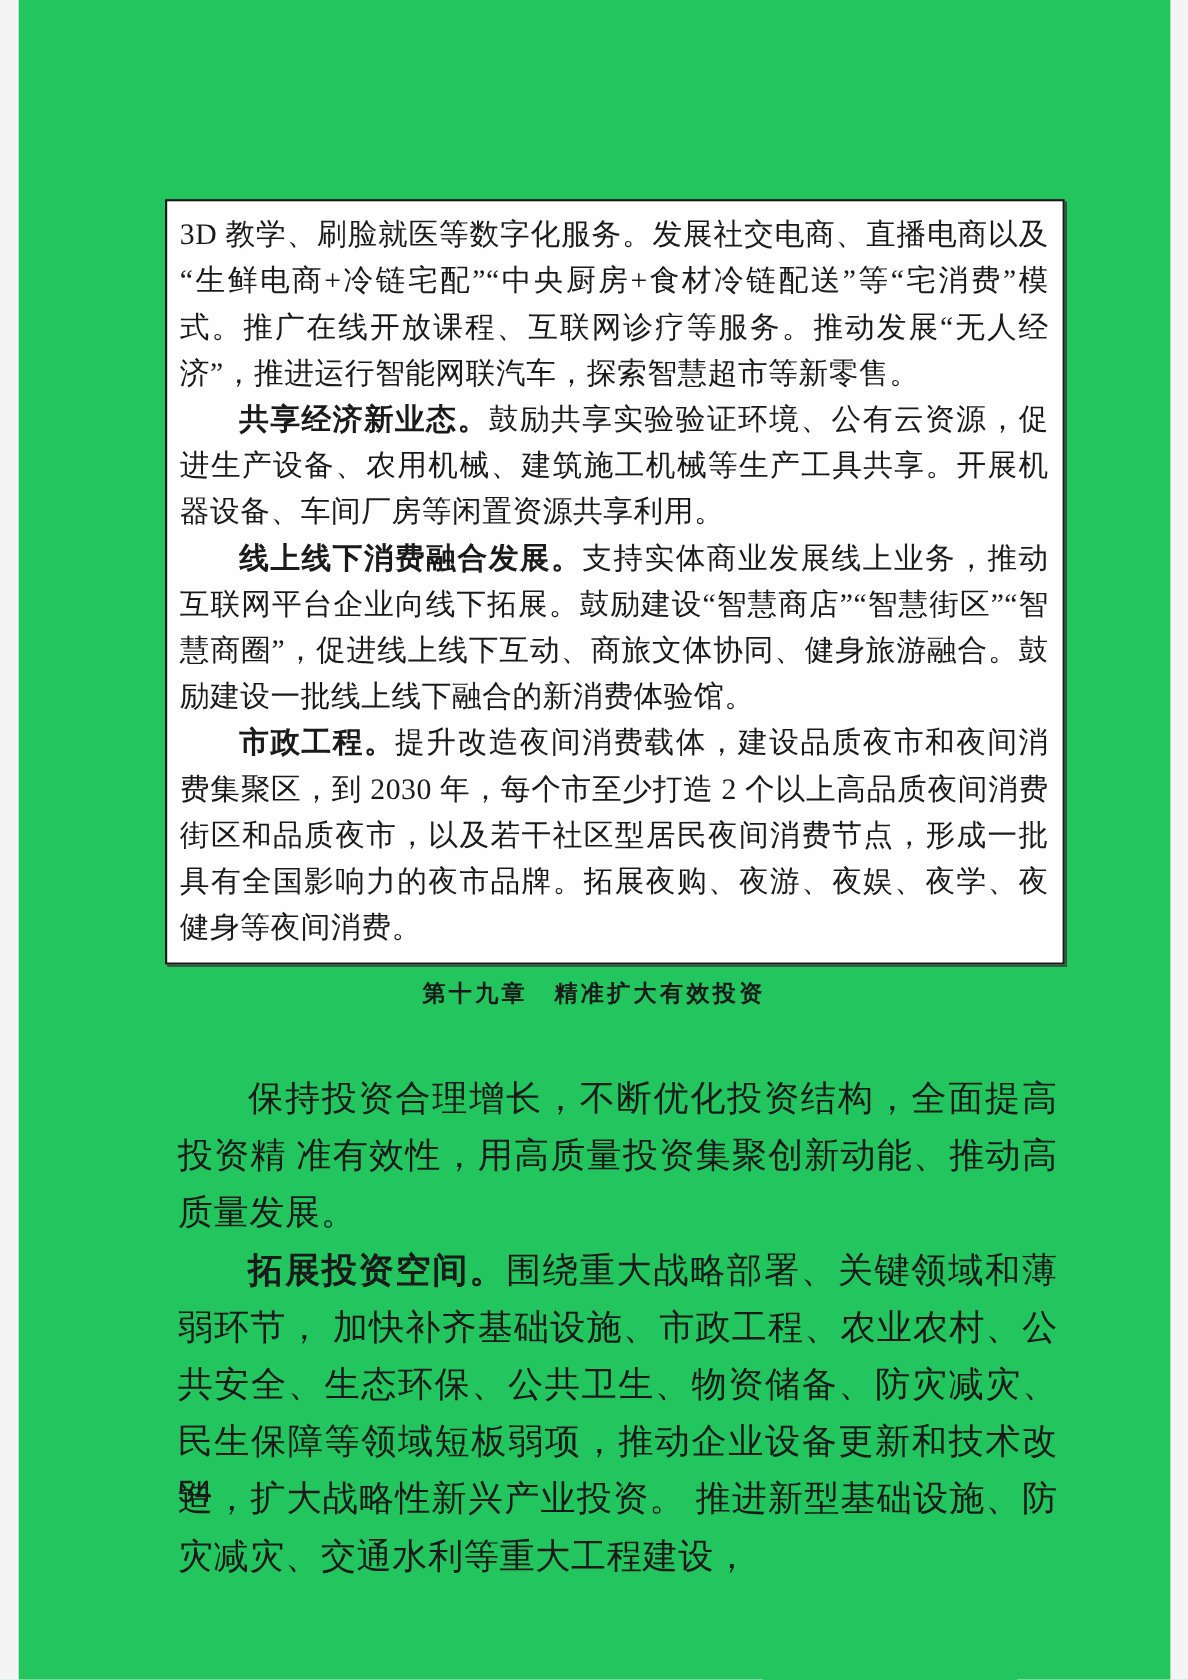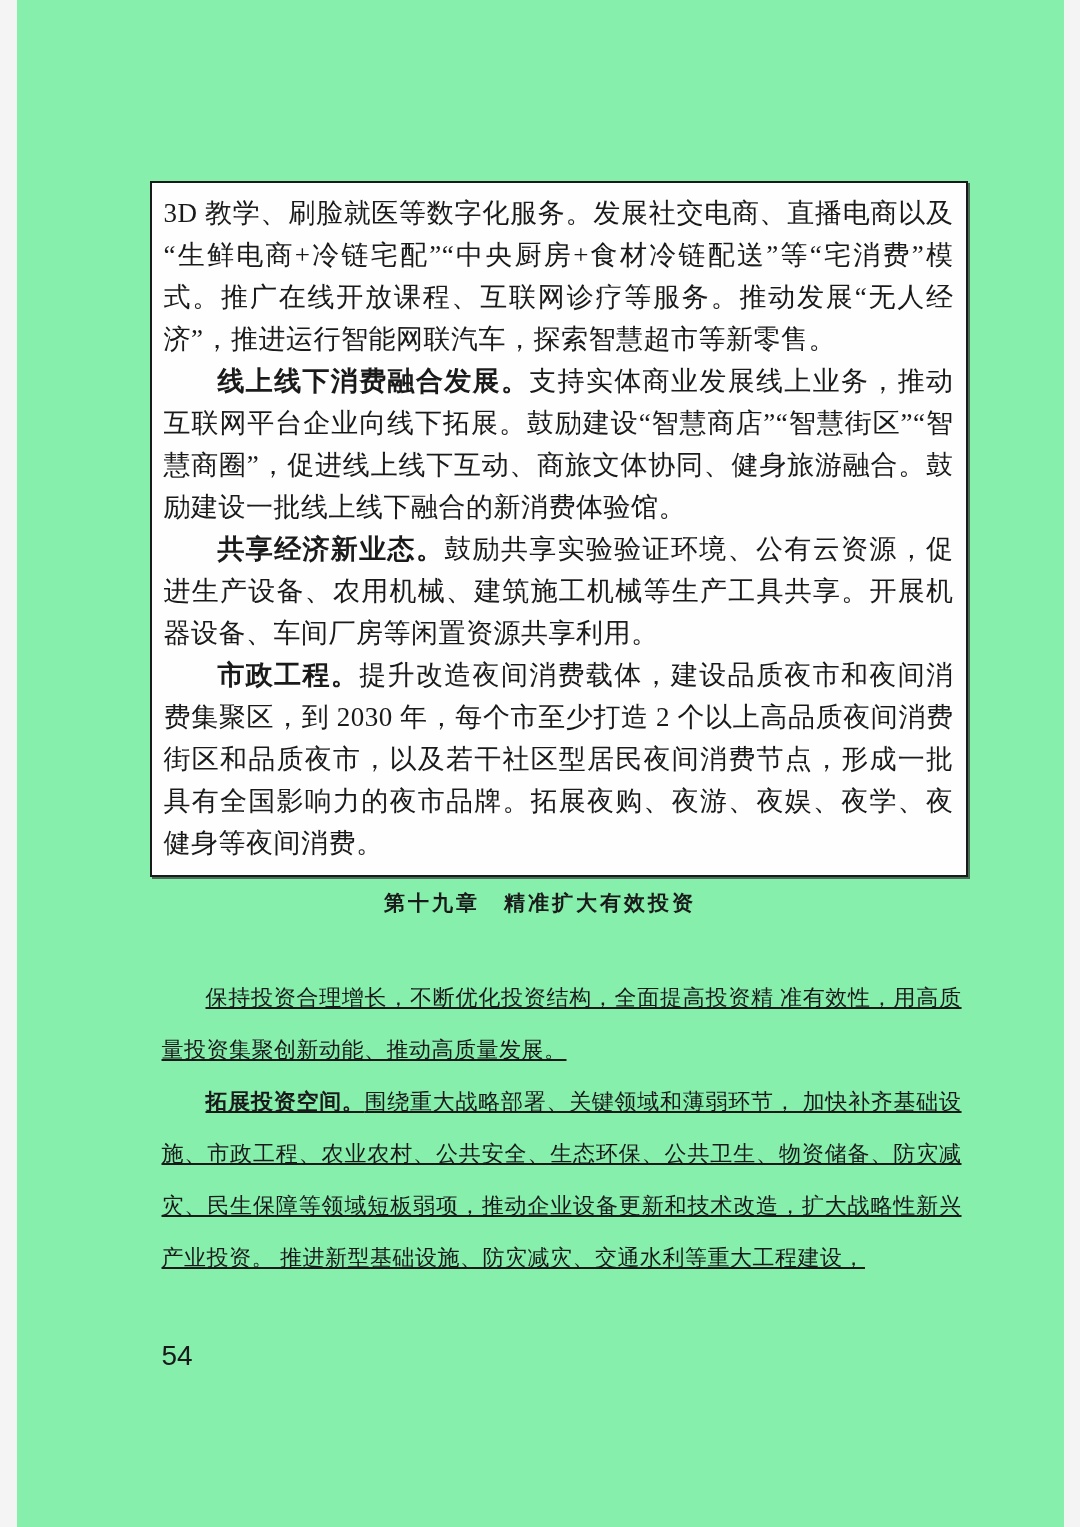--- a/index.html
+++ b/index.html
@@ -2,21 +2,21 @@
 <html lang="zh"><head>
 <meta charset="utf-8">
 <style>
   * { margin: 0; padding: 0; box-sizing: border-box; }
   html, body { background: #f4f4f4; }
   .page {
     position: relative;
     width: 1047px;
     height: 1527px;
     margin: 0 auto;
-    background: #86efac;
+    background: #22c55e;
     color: #1a1a1a;
     overflow: hidden;
     font-family: "Liberation Serif", "DejaVu Serif", serif;
   }
   
   .quote-box {
     position: absolute;
     left: 133px;
     top: 181px;
     width: 818px;
@@ -47,47 +47,46 @@
     letter-spacing: 3px;
   }
   
   .body-text {
     position: absolute;
     left: 145px;
     width: 800px;
     top: 972px;
   }
   .body-text p {
-    font-size: 22px;
+    font-size: 32px;
     line-height: 52px;
     text-align: justify;
     text-justify: inter-ideograph;
     text-indent: 2em;
     letter-spacing: 0.5px;
-    text-decoration: underline;
   }
   
   .page-number {
     position: absolute;
     left: 145px;
     top: 1340px;
     font-family: "Liberation Sans", "DejaVu Sans", sans-serif;
     font-size: 28px;
     color: #1a1a1a;
   }
 </style>
 </head>
 <body>
 
 <div class="page">
 
   <div class="quote-box">
     <p><span class="lead"></span><span>3D 教学、刷脸就医等数字化服务。发展社交电商、直播电商以及“生鲜电商+冷链宅配”“中央厨房+食材冷链配送”等“宅消费”模式。推广在线开放课程、互联网诊疗等服务。推动发展“无人经济”，推进运行智能网联汽车，探索智慧超市等新零售。</span></p>
+    <p class="indent"><span class="lead">共享经济新业态。</span><span>鼓励共享实验验证环境、公有云资源，促进生产设备、农用机械、建筑施工机械等生产工具共享。开展机器设备、车间厂房等闲置资源共享利用。</span></p>
     <p class="indent"><span class="lead">线上线下消费融合发展。</span><span>支持实体商业发展线上业务，推动互联网平台企业向线下拓展。鼓励建设“智慧商店”“智慧街区”“智慧商圈”，促进线上线下互动、商旅文体协同、健身旅游融合。鼓励建设一批线上线下融合的新消费体验馆。</span></p>
-    <p class="indent"><span class="lead">共享经济新业态。</span><span>鼓励共享实验验证环境、公有云资源，促进生产设备、农用机械、建筑施工机械等生产工具共享。开展机器设备、车间厂房等闲置资源共享利用。</span></p>
     <p class="indent"><span class="lead">市政工程。</span><span>提升改造夜间消费载体，建设品质夜市和夜间消费集聚区，到 2030 年，每个市至少打造 2 个以上高品质夜间消费街区和品质夜市，以及若干社区型居民夜间消费节点，形成一批具有全国影响力的夜市品牌。拓展夜购、夜游、夜娱、夜学、夜健身等夜间消费。</span></p>
   </div>
 
   <h2 class="chapter-title">第十九章　精准扩大有效投资</h2>
 
   <div class="body-text">
     <p><span class="lead"></span><span>保持投资合理增长，不断优化投资结构，全面提高投资精 准有效性，用高质量投资集聚创新动能、推动高质量发展。</span></p>
     <p><span class="lead">拓展投资空间。</span><span>围绕重大战略部署、关键领域和薄弱环节， 加快补齐基础设施、市政工程、农业农村、公共安全、生态环保、公共卫生、物资储备、防灾减灾、民生保障等领域短板弱项，推动企业设备更新和技术改造，扩大战略性新兴产业投资。 推进新型基础设施、防灾减灾、交通水利等重大工程建设，</span></p>
   </div>
 

